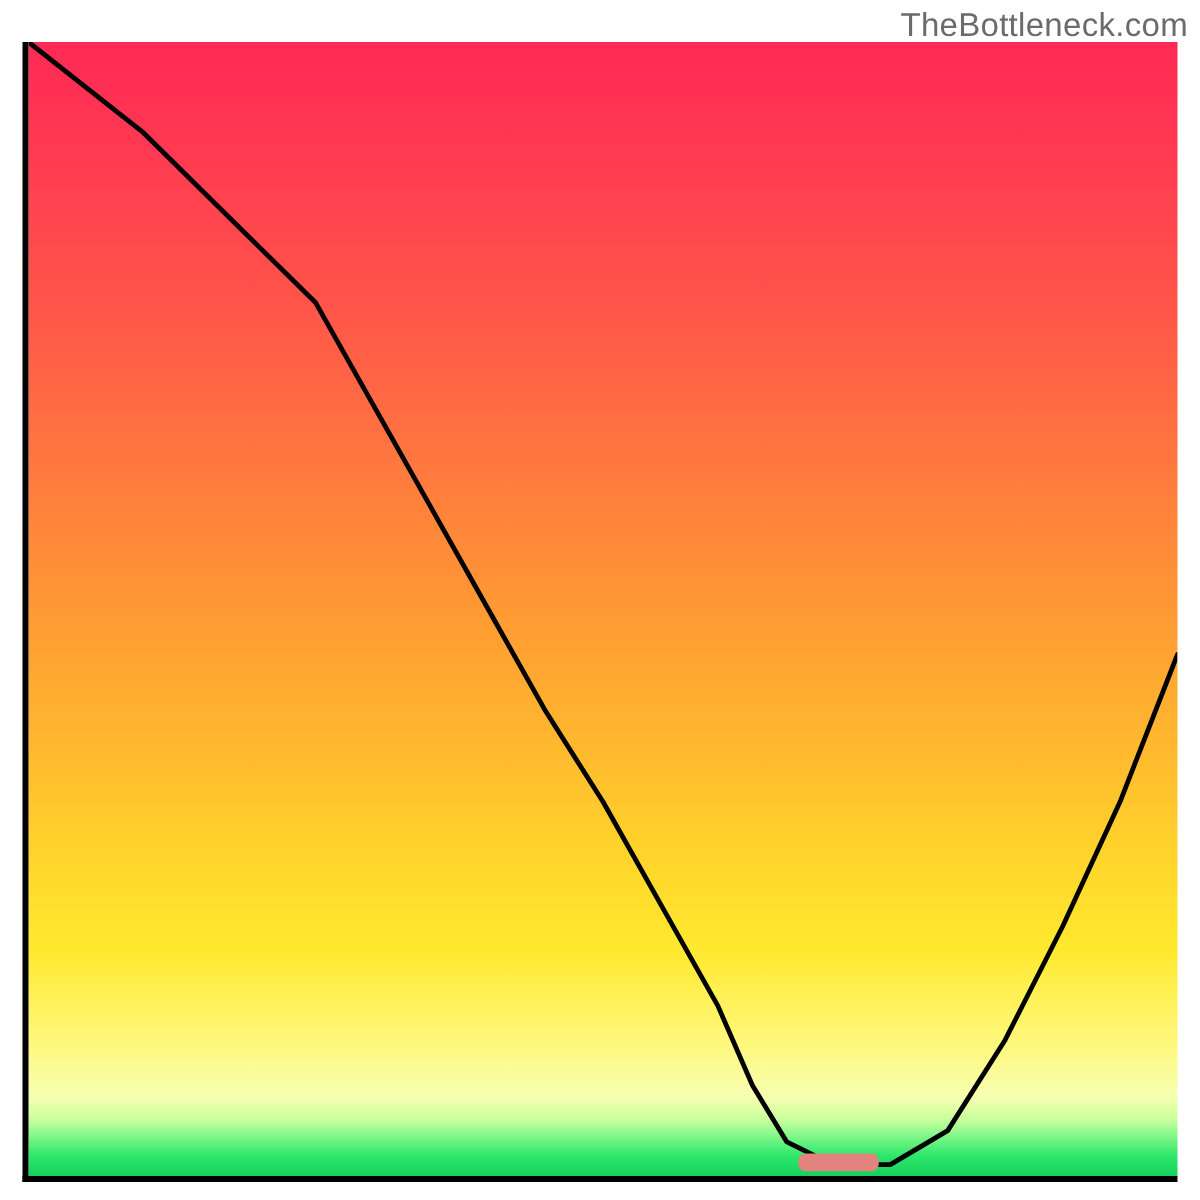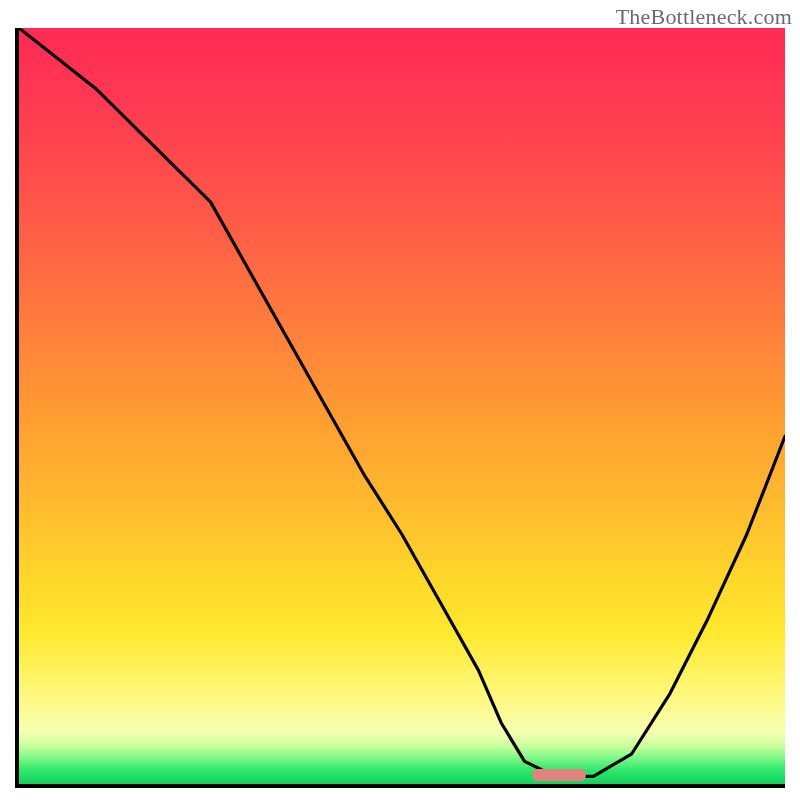--- a/index.html
+++ b/index.html
@@ -8,21 +8,20 @@
     width: 800px;
     height: 800px;
     background: #ffffff;
     font-family: Arial, Helvetica, sans-serif;
     overflow: hidden;
   }
   .stage {
     position: relative;
     width: 800px;
     height: 800px;
-    font-family: Liberation Serif, serif;
   }
   .watermark {
     position: absolute;
     top: 4px;
     right: 8px;
     color: #6b6b6b;
     font-size: 22px;
     font-weight: 500;
     letter-spacing: 0.2px;
     z-index: 20;

